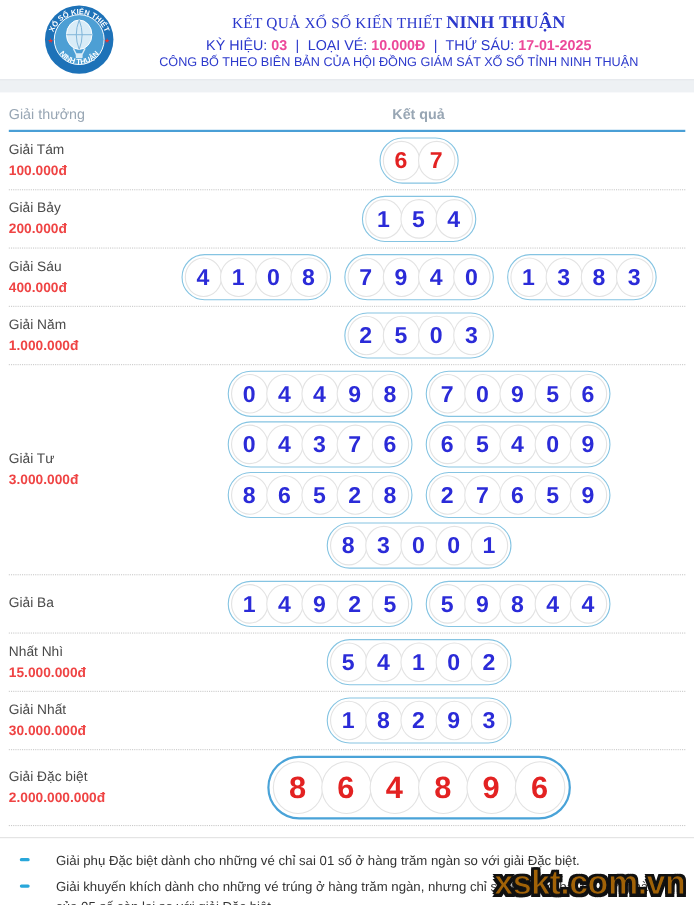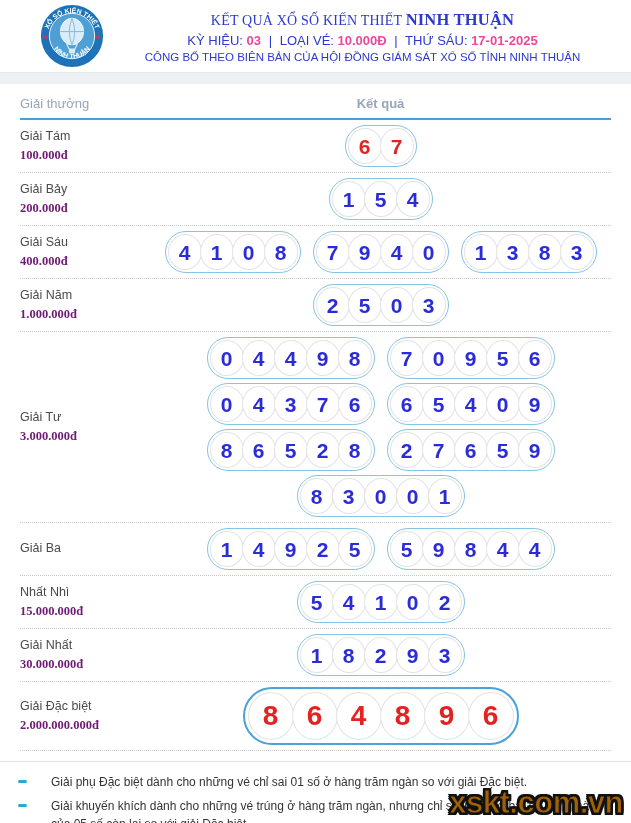--- a/index.html
+++ b/index.html
@@ -16,29 +16,29 @@
   .title-line1 { font-size:14px; letter-spacing:.2px;font-family:Liberation Serif, serif; }
   .title-line1 .province { font-weight:bold; font-size:16.5px; }
   .meta { font-size:13px; margin-top:3px; color:#2c39cc; }
   .meta b { color:#ec4899; }
   .meta .sep { margin:0 4px; color:#2c39cc; }
   .subtitle { font-size:11.5px; margin-top:3px; color:#2c39cc; }
 
   .band { height:12px; background:#eef1f4; border-top:1px solid #e4e8eb; }
 
   
-  .table { padding:0 20px; }
+  .table { padding:0 8px; }
   .thead { display:flex; align-items:flex-end; padding:12px 0 7px; font-size:13px;
            color:#98a6b4; border-bottom:2px solid #4a9fd6; }
   .th-prize { width:130px; }
   .th-result { flex:1; text-align:center;font-weight:bold; }
 
   .row { display:flex; align-items:center; border-bottom:1px dotted #c9c9c9; padding:5px 0; min-height:52px; }
   .row-label { width:130px; font-size:12.5px; color:#4a4a4a; line-height:1.55; }
-  .prize-amount { font-weight:bold; color:#701a75;font-family:Liberation Serif, serif; }
+  .prize-amount { font-weight:bold; color:#ef4444; }
   .row-results { flex:1; display:flex; flex-wrap:wrap; justify-content:center; align-items:center; gap:4px 12px; }
   .row-results.narrow { max-width:450px; margin:0 auto; }
 
   .pill { display:flex; align-items:center; border:1px solid #85c4e2; border-radius:30px; padding:2px 3px; background:#fff; }
   .pill-lg { border:2px solid #4aa3d8; border-radius:40px; padding:3px 4px; }
   .circle { width:34px; height:36px; border:1px solid #e3e3e3; border-radius:50%; background:#fff;
             display:flex; align-items:center; justify-content:center; margin:0 -1px; }
   .circle-lg { width:46px; height:48px; }
   .digit { font-weight:bold; font-size:21px; line-height:1; }
   .digit-lg { font-size:28px; }

